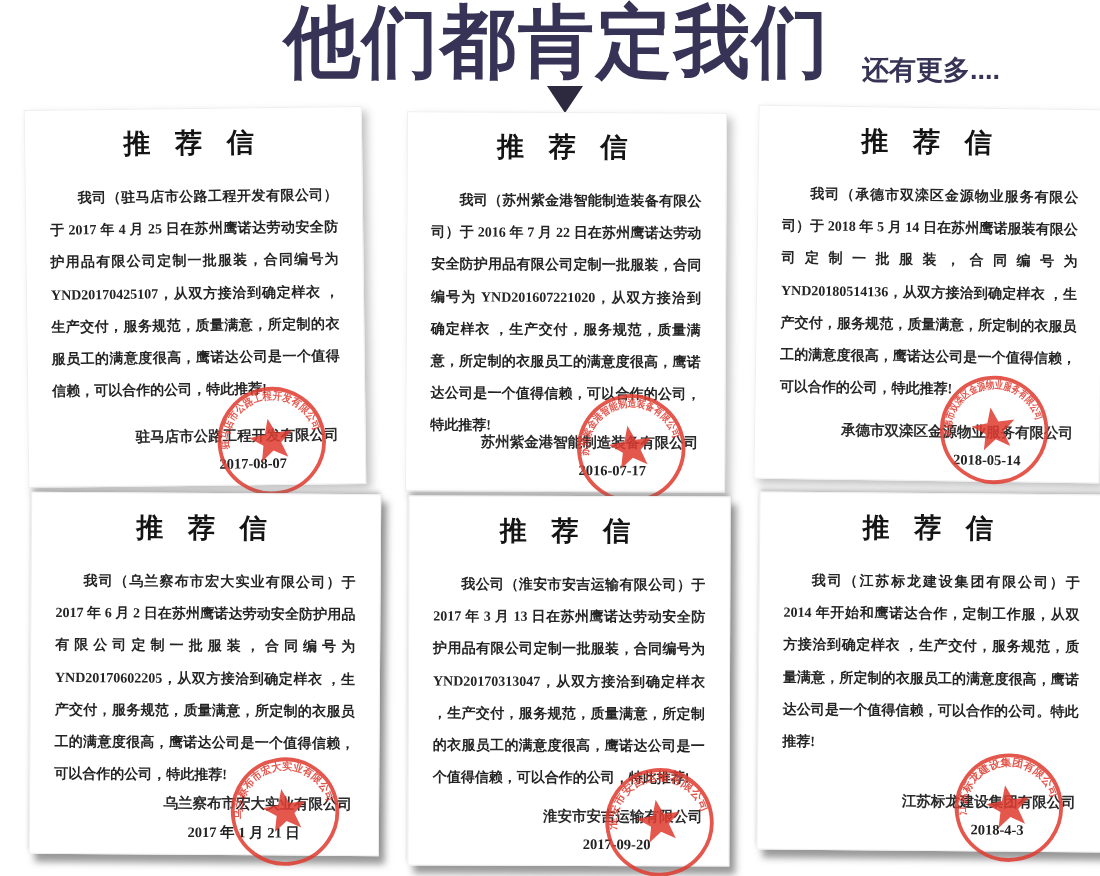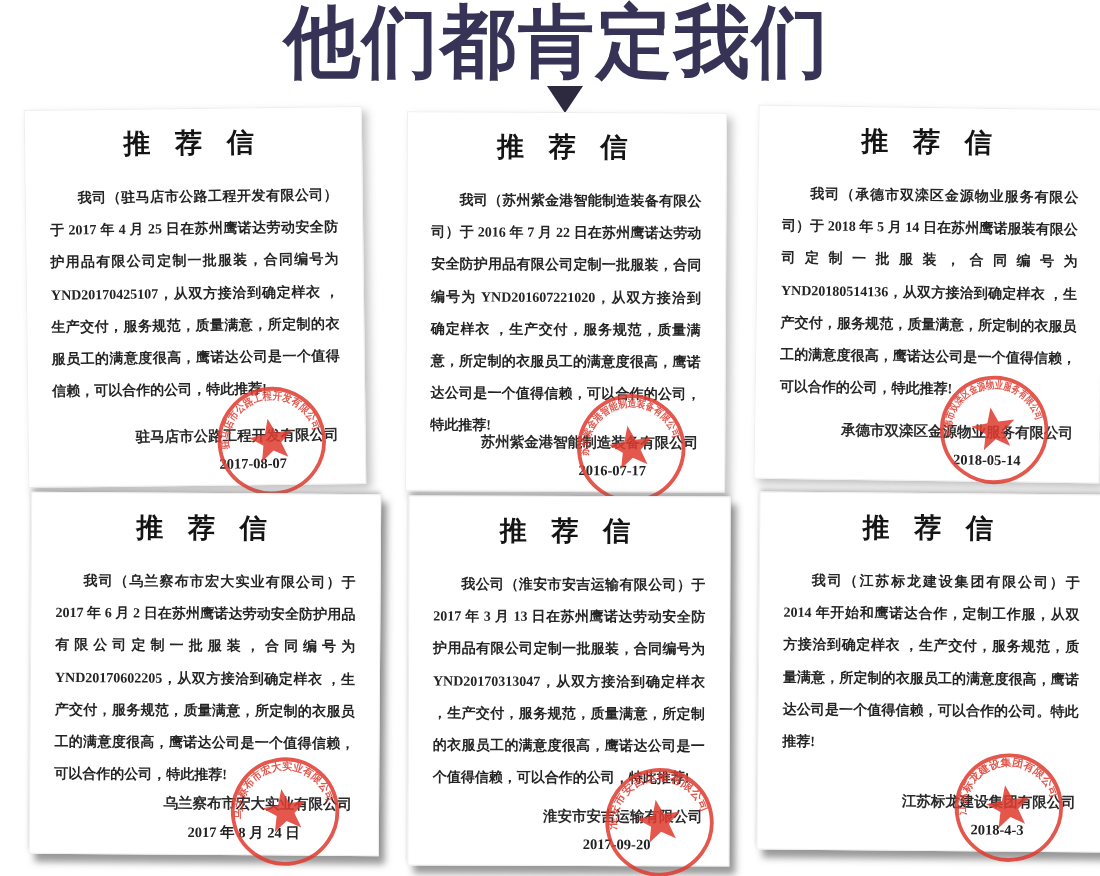--- a/index.html
+++ b/index.html
@@ -51,20 +51,21 @@
   .stamp-text{font-size:11px;font-weight:bold;fill:var(--stamp,#e03c31);
               font-family:"Liberation Sans",sans-serif;}
 </style>
 </head>
 <body>
 
 <div class="page">
 
   <div class="header">
     <h1 class="big-title">他们都肯定我们</h1>
+    <span class="more-label">还有更多....</span>
     <div class="arrow-down"></div>
   </div>
 
   <div class="letters" id="letters">
       <article class="letter pos-0 row-top">
       <h2 class="letter-title">推 荐 信</h2>
       <p class="letter-body">我司（驻马店市公路工程开发有限公司）于 2017 年 4 月 25 日在苏州鹰诺达劳动安全防护用品有限公司定制一批服装，合同编号为 YND20170425107，从双方接洽到确定样衣 ，生产交付，服务规范，质量满意，所定制的衣服员工的满意度很高，鹰诺达公司是一个值得信赖，可以合作的公司，特此推荐!</p>
       <div class="letter-sign">
         <div class="letter-company">驻马店市公路工程开发有限公司</div>
         <div class="letter-date">2017-08-07</div>
@@ -108,21 +109,21 @@
         <text class="stamp-text">
           <textPath startOffset="2" textLength="138" lengthAdjust="spacingAndGlyphs" href="#arc2">承德市双滦区金源物业服务有限公司</textPath>
         </text>
       </svg>
     </article>
       <article class="letter pos-3 row-bottom">
       <h2 class="letter-title">推 荐 信</h2>
       <p class="letter-body">我司（乌兰察布市宏大实业有限公司）于 2017 年 6 月 2 日在苏州鹰诺达劳动安全防护用品有限公司定制一批服装，合同编号为 YND20170602205，从双方接洽到确定样衣 ，生产交付，服务规范，质量满意，所定制的衣服员工的满意度很高，鹰诺达公司是一个值得信赖，可以合作的公司，特此推荐!</p>
       <div class="letter-sign">
         <div class="letter-company">乌兰察布市宏大实业有限公司</div>
-        <div class="letter-date">2017 年 8 月 24 日</div>
+        <div class="letter-date">2017 年 1 月 21 日</div>
       </div>
       <svg class="stamp" viewBox="0 0 120 120" aria-hidden="true">
         <circle class="stamp-ring" cx="60" cy="60" r="55"></circle>
         <path class="stamp-arc" d="M14,62 A46,46 0 0 1 106,62" fill="none" id="arc3"></path>
         <polygon class="stamp-star" points="60,36 65.9,51.9 82.8,52.6 69.5,63.1 74.1,79.4 60,70 45.9,79.4 50.5,63.1 37.2,52.6 54.1,51.9"></polygon>
         <text class="stamp-text">
           <textPath startOffset="2" textLength="138" lengthAdjust="spacingAndGlyphs" href="#arc3">乌兰察布市宏大实业有限公司</textPath>
         </text>
       </svg>
     </article>

